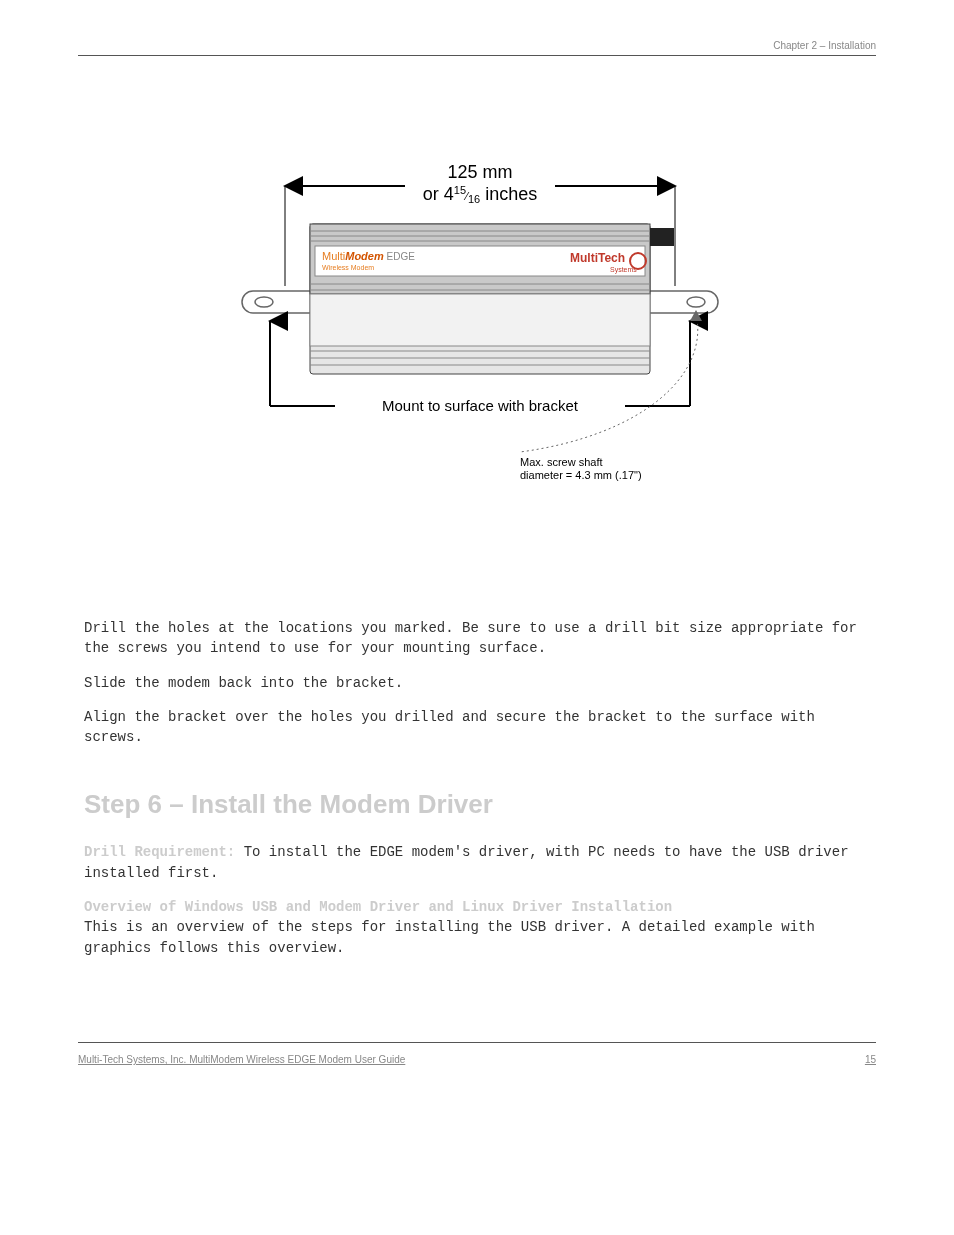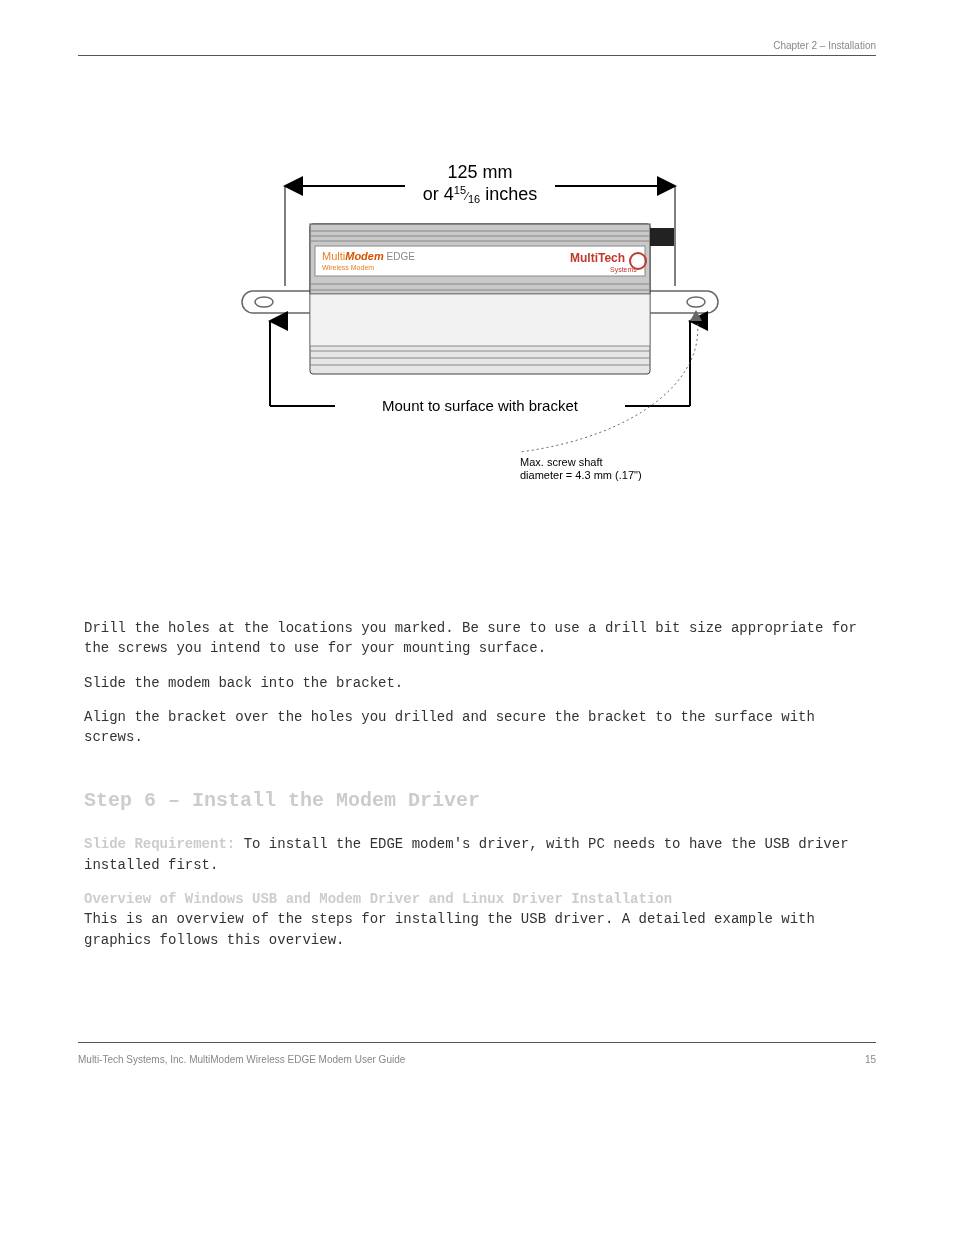--- a/index.html
+++ b/index.html
@@ -29,25 +29,24 @@
     color: #888;
     margin-bottom: 4px;
   }
   .content {
     margin-top: 100px;
     font-size: 14px;
     color: #333;
     margin-left: 6px;
   }
   .section-title {
-    font-size: 20px;
+    font-size: 26px;
     font-weight: bold;
     color: #ccc;
     margin-bottom: 22px;
-    font-family: Liberation Mono, monospace;
   }
   .para {
     margin-bottom: 14px;
     line-height: 1.45;
     font-family: Liberation Mono, monospace;
   }
   .bot-rule {
     border: none;
     border-top: 1px solid #555;
     margin: 0;
@@ -58,20 +57,21 @@
   }
   .footer-row {
     position: absolute;
     left: 78px;
     right: 78px;
     bottom: 30px;
     display: flex;
     justify-content: space-between;
     font-size: 10px;
     color: #888;
+    text-decoration: underline;
   }
   .figure-wrap {
     width: 520px;
     margin: 0 auto 42px auto;
   }
   .fig-svg {
     display: block;
     margin: 0 auto;
   }
   .illus-text {
@@ -166,21 +166,21 @@
     <div class="para">Drill the holes at the locations you marked. Be sure to use a drill bit size appropriate for the screws you intend to use for your mounting surface.</div>
     <div class="para">Slide the modem back into the bracket.</div>
     <div class="para">Align the bracket over the holes you drilled and secure the bracket to the surface with screws.</div>
 
     <div style="height:28px;"></div>
 
     <div class="section-title">Step 6 – Install the Modem Driver</div>
 
 
     <div class="para">
-      <b style="color:#ccc;">Slide Requirement:</b><span> To install the EDGE modem's driver, with PC needs to have the USB driver installed first.</span>
+      <b style="color:#ccc;">Drill Requirement:</b><span> To install the EDGE modem's driver, with PC needs to have the USB driver installed first.</span>
     </div>
 
     <div class="para">
       <b style="color:#ccc;">Overview of Windows USB and Modem Driver and Linux Driver Installation</b><br>
       <span> This is an overview of the steps for installing the USB driver. A detailed example with graphics follows this overview.</span>
     </div>
 
   </div>
 
   <hr class="bot-rule">

